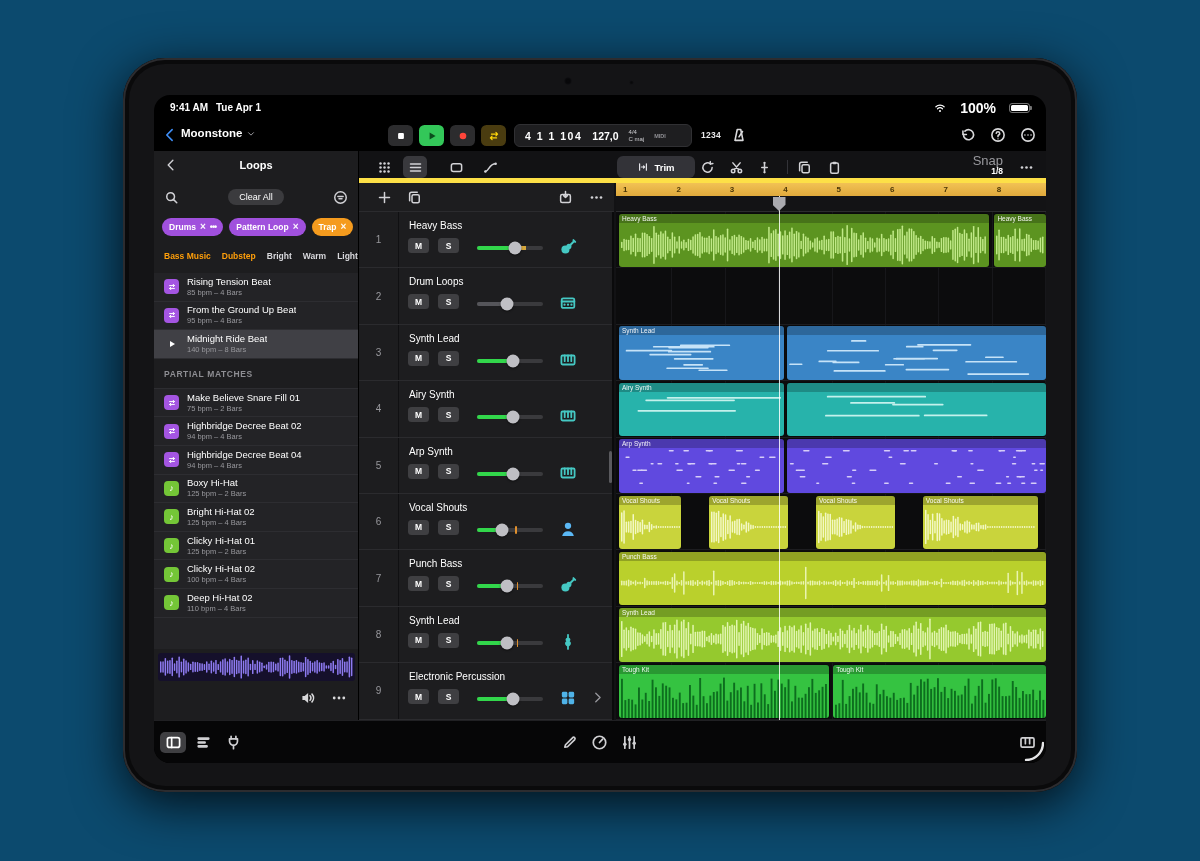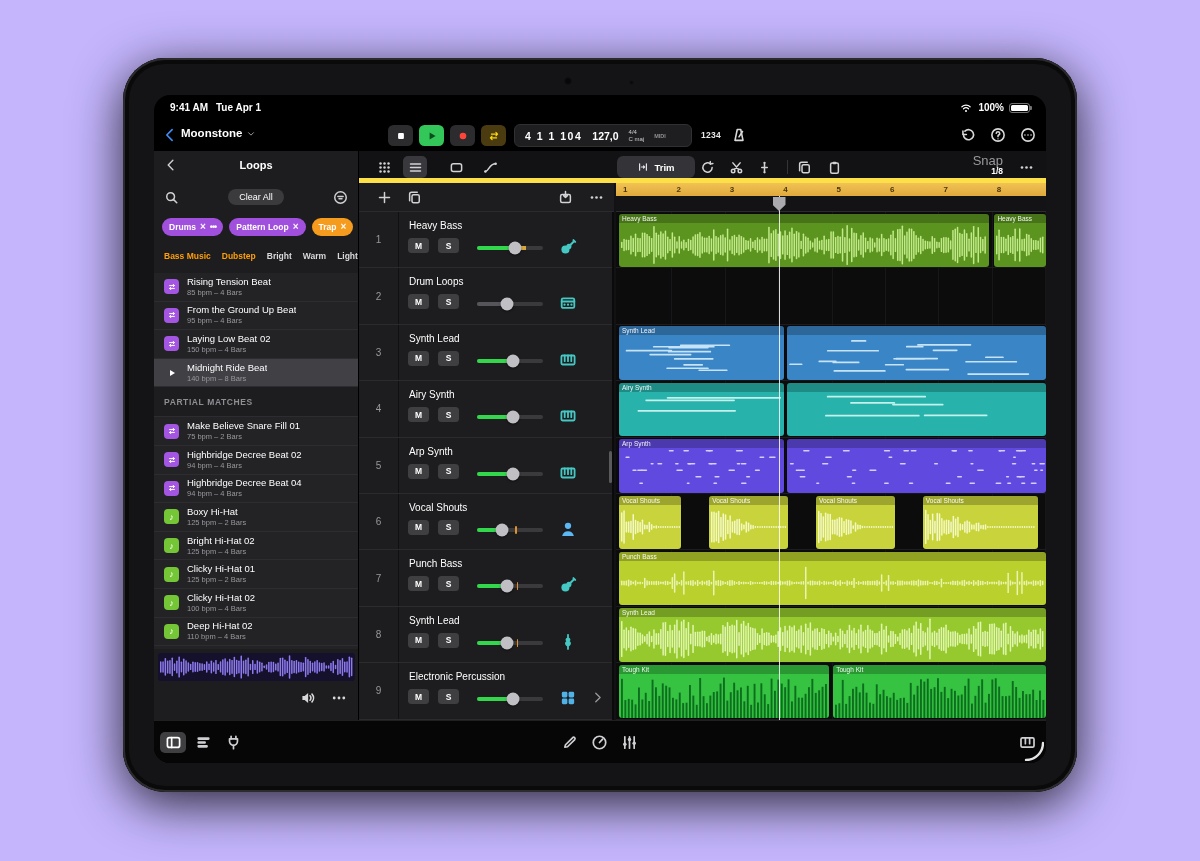--- a/index.html
+++ b/index.html
@@ -1,33 +1,33 @@
 <!DOCTYPE html>
 <html style="--play-green: #33c759; --record-red: #ff453a; --cycle-yellow: #ffd60a; --slider-green: #32d74b; --pill-purple: #a050dd; --pill-orange: #f59b1e; --loop-icon-purple: #a455e2; --note-icon-green: #74c637; --ruler-yellow: #f2c254; --region-green: #5c9420; --region-green-art: #c0e987; --region-blue: #3a85c6; --region-blue-art: #c6e3f8; --region-teal: #27b3ab; --region-teal-art: #c4f1ec; --region-purple: #6049df; --region-purple-art: #d6cdf8; --region-yellow: #c9d43c; --region-yellow-art: #f3f8c4; --region-lime: #bad02c; --region-lime-art: #eaf4b0; --region-green2: #95c92e; --region-green2-art: #e1f5ae; --region-brightgreen: #35c341; --region-brightgreen-art: #0d6e1e; --preview-purple: #8d7af0;"><head>
 <meta charset="utf-8">
 <style>
   *{margin:0;padding:0;box-sizing:border-box;font-family:"Liberation Sans","DejaVu Sans",sans-serif;}
   html,body{width:1200px;height:861px;background:#0b0b0c;overflow:hidden;}
-  .stage{position:absolute;inset:0;background:#c4b5fd;}
+  .stage{position:absolute;inset:0;background:#0c4a6e;}
 
   
   .ipad{position:absolute;left:123px;top:58px;width:954px;height:734px;background:#141416;
         border-radius:42px;box-shadow:inset 0 0 0 2px #2c2c2f, inset 0 0 0 6px #0a0a0b, 0 12px 50px rgba(0,0,0,.8);}
   .cam{position:absolute;border-radius:50%;background:#08080a;box-shadow:inset 0 0 2px #26262a;}
   .cam1{left:441px;top:19px;width:8px;height:8px;}
   .cam2{left:506px;top:22px;width:5px;height:5px;}
   .screen{position:absolute;left:31px;top:37px;width:892px;height:668px;background:#000;border-radius:16px;overflow:hidden;}
 
   .icon{display:inline-flex;width:16px;height:16px;}
   .icon svg,[data-icon] svg{width:100%;height:100%;display:block;}
 
   
   .statusbar{position:absolute;left:0;top:0;width:100%;height:25px;display:flex;align-items:center;justify-content:space-between;padding:0 16px;color:#fff;}
   .sb-left{display:flex;gap:8px;align-items:center;font-size:10px;font-weight:bold;}
-  .sb-right{display:flex;gap:5px;align-items:center;font-size:10px;font-weight:bold;color:#fff;justify-content:space-between;}
+  .sb-right{display:flex;gap:13px;align-items:center;font-size:14px;font-weight:bold;color:#fff;justify-content:space-between;}
   .sb-ico{width:14px;height:12px;color:#fff;}
   .battery{width:21px;height:10px;border:1px solid rgba(255,255,255,.45);border-radius:3px;position:relative;}
   .battery i{position:absolute;left:1px;top:1px;bottom:1px;width:16.5px;background:#fff;border-radius:1.5px;}
   .battery:after{content:"";position:absolute;right:-3px;top:2.6px;width:1.6px;height:3.6px;background:rgba(255,255,255,.45);border-radius:0 1px 1px 0;}
 
   
   .toolbar{position:absolute;left:0;top:25px;width:100%;height:31px;}
   .back{position:absolute;left:8px;top:7px;width:16px;height:16px;color:#3f8ef7;}
   .proj{position:absolute;left:27px;top:7px;display:flex;align-items:center;gap:4px;}
   .proj-name{font-size:11.5px;font-weight:bold;color:#fff;}
@@ -326,31 +326,20 @@
                 <svg viewBox="0 0 12 12" fill="none" stroke="currentColor" stroke-width="1.2" stroke-linecap="round" stroke-linejoin="round">
                   <path d="M3.1 4.3 H8.9 M7.4 2.8 L8.9 4.3 L7.4 5.8 M8.9 7.7 H3.1 M4.6 6.2 L3.1 7.7 L4.6 9.2"></path>
                 </svg>
               </span>
             <span class="ltxt">
               <span class="lt1">From the Ground Up Beat</span>
               <span class="lt2">95 bpm – 4 Bars</span>
             </span>
           </div>
 
-          <div class="litem">
-            <span class="lico" data-kind="loop">
-                <svg viewBox="0 0 12 12" fill="none" stroke="currentColor" stroke-width="1.2" stroke-linecap="round" stroke-linejoin="round">
-                  <path d="M3.1 4.3 H8.9 M7.4 2.8 L8.9 4.3 L7.4 5.8 M8.9 7.7 H3.1 M4.6 6.2 L3.1 7.7 L4.6 9.2"></path>
-                </svg>
-              </span>
-            <span class="ltxt">
-              <span class="lt1">Laying Low Beat 02</span>
-              <span class="lt2">150 bpm – 4 Bars</span>
-            </span>
-          </div>
 
           <div class="litem selected">
             <span class="lico" data-kind="playing">
                 <svg viewBox="0 0 12 12" fill="none" stroke="currentColor" stroke-width="1.2" stroke-linecap="round" stroke-linejoin="round">
                   <path d="M3.6 2.4 L9.6 6 L3.6 9.6 Z" fill="currentColor" stroke="none"></path>
                 </svg>
               </span>
             <span class="ltxt">
               <span class="lt1">Midnight Ride Beat</span>
               <span class="lt2">140 bpm – 8 Bars</span>

